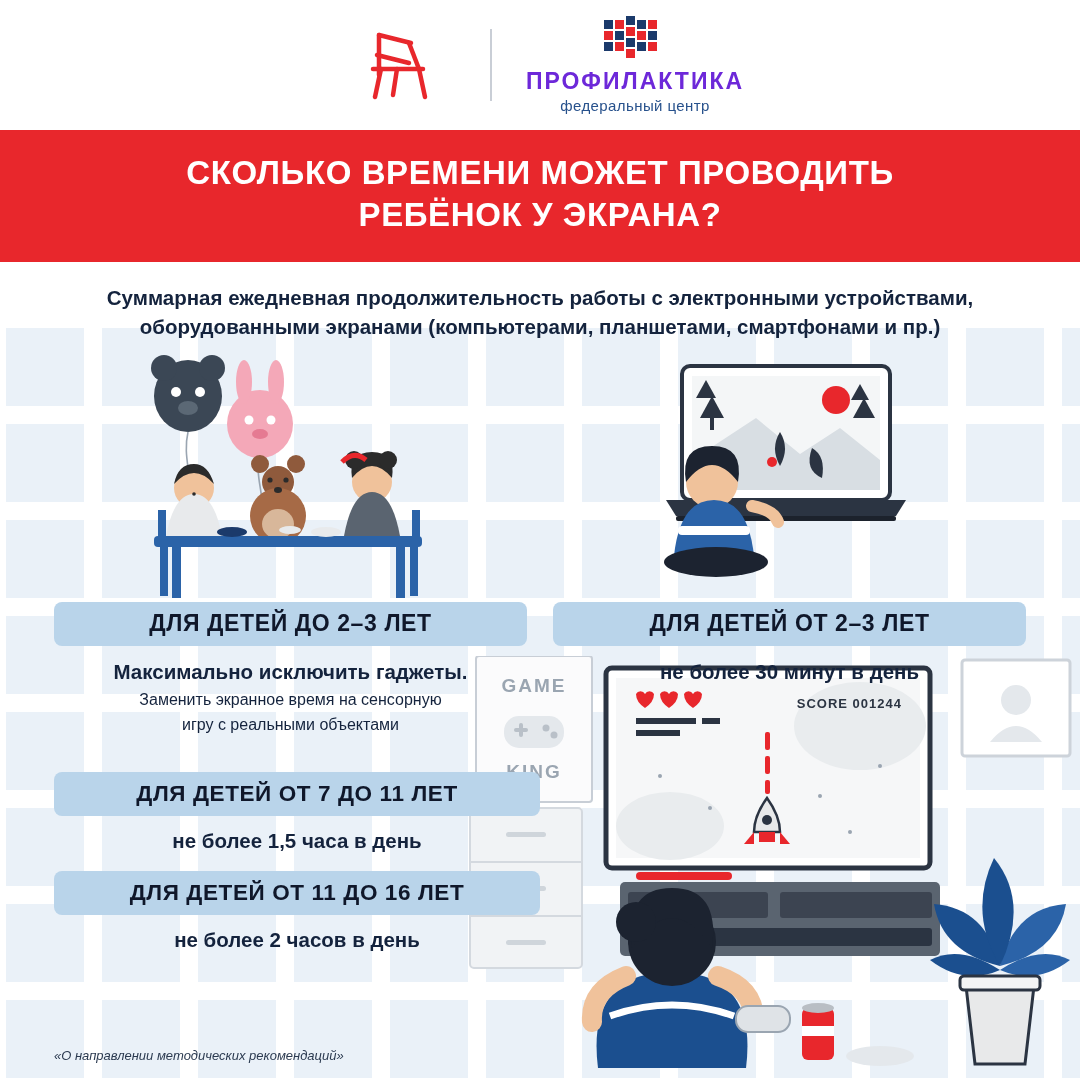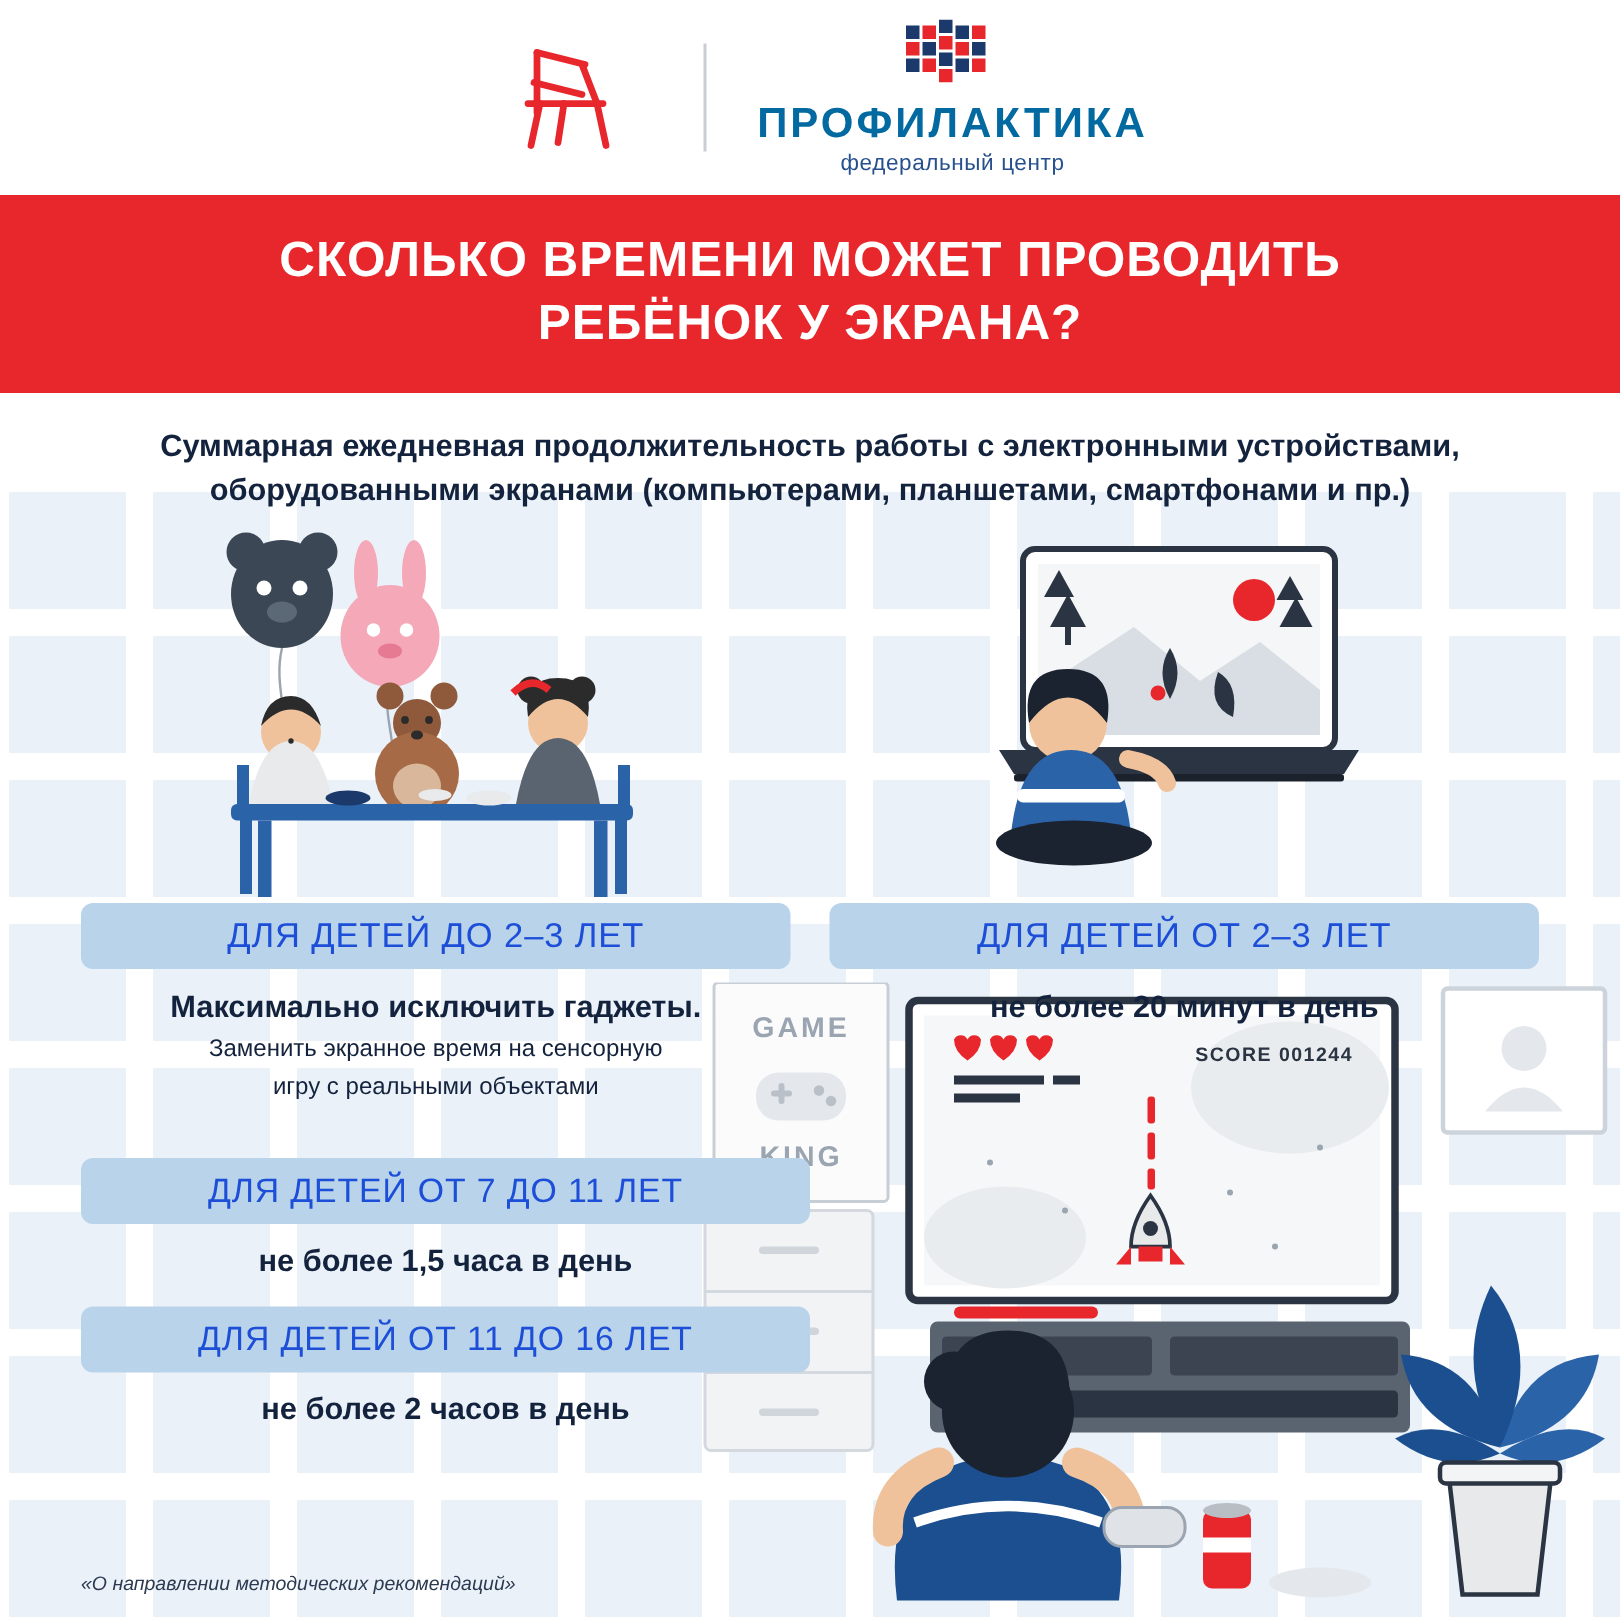--- a/index.html
+++ b/index.html
@@ -40,24 +40,24 @@
   }
   .brand {
     display: flex;
     flex-direction: column;
     align-items: center;
   }
   .brand-grid {
     margin-bottom: 6px;
   }
   .brand-title {
-    font-size: 28px;
+    font-size: 23px;
     font-weight: bold;
     letter-spacing: 2.0px;
-    color: #0369a1;
+    color: #6d28d9;
   }
   .brand-sub {
     font-size: 15px;
     color: #27518c;
     letter-spacing: 0.4px;
     margin-top: 2px;
   }
 
   
   .title-bar {
@@ -113,22 +113,22 @@
   .illus-right {
     position: absolute;
     left: 660px;
     top: 8px;
   }
 
   
   .banner {
     background: #b9d4ea;
     border-radius: 8px;
-    color: #1d4ed8;
-    font-weight: normal;
+    color: #0f172a;
+    font-weight: bold;
     text-align: center;
     letter-spacing: 0.6px;
     display: flex;
     align-items: center;
     justify-content: center;
   }
   .banner-top {
     height: 44px;
     font-size: 23px;
   }
@@ -369,21 +369,21 @@
       <div class="banner banner-top">ДЛЯ ДЕТЕЙ ДО 2–3 ЛЕТ</div>
       <div class="desc">
         <div class="big">Максимально исключить гаджеты.</div>
         <div class="small">Заменить экранное время на сенсорную</div>
         <div class="small">игру с реальными объектами</div>
       </div>
     </div>
     <div class="col">
       <div class="banner banner-top">ДЛЯ ДЕТЕЙ ОТ 2–3 ЛЕТ</div>
       <div class="desc">
-        <div class="big">не более 20 минут в день</div>
+        <div class="big">не более 30 минут в день</div>
       </div>
     </div>
   </div>
 
   <div class="lower">
     <div class="block">
       <div class="banner">ДЛЯ ДЕТЕЙ ОТ 7 ДО 11 ЛЕТ</div>
       <div class="value">не более 1,5 часа в день</div>
     </div>
     <div class="block">

